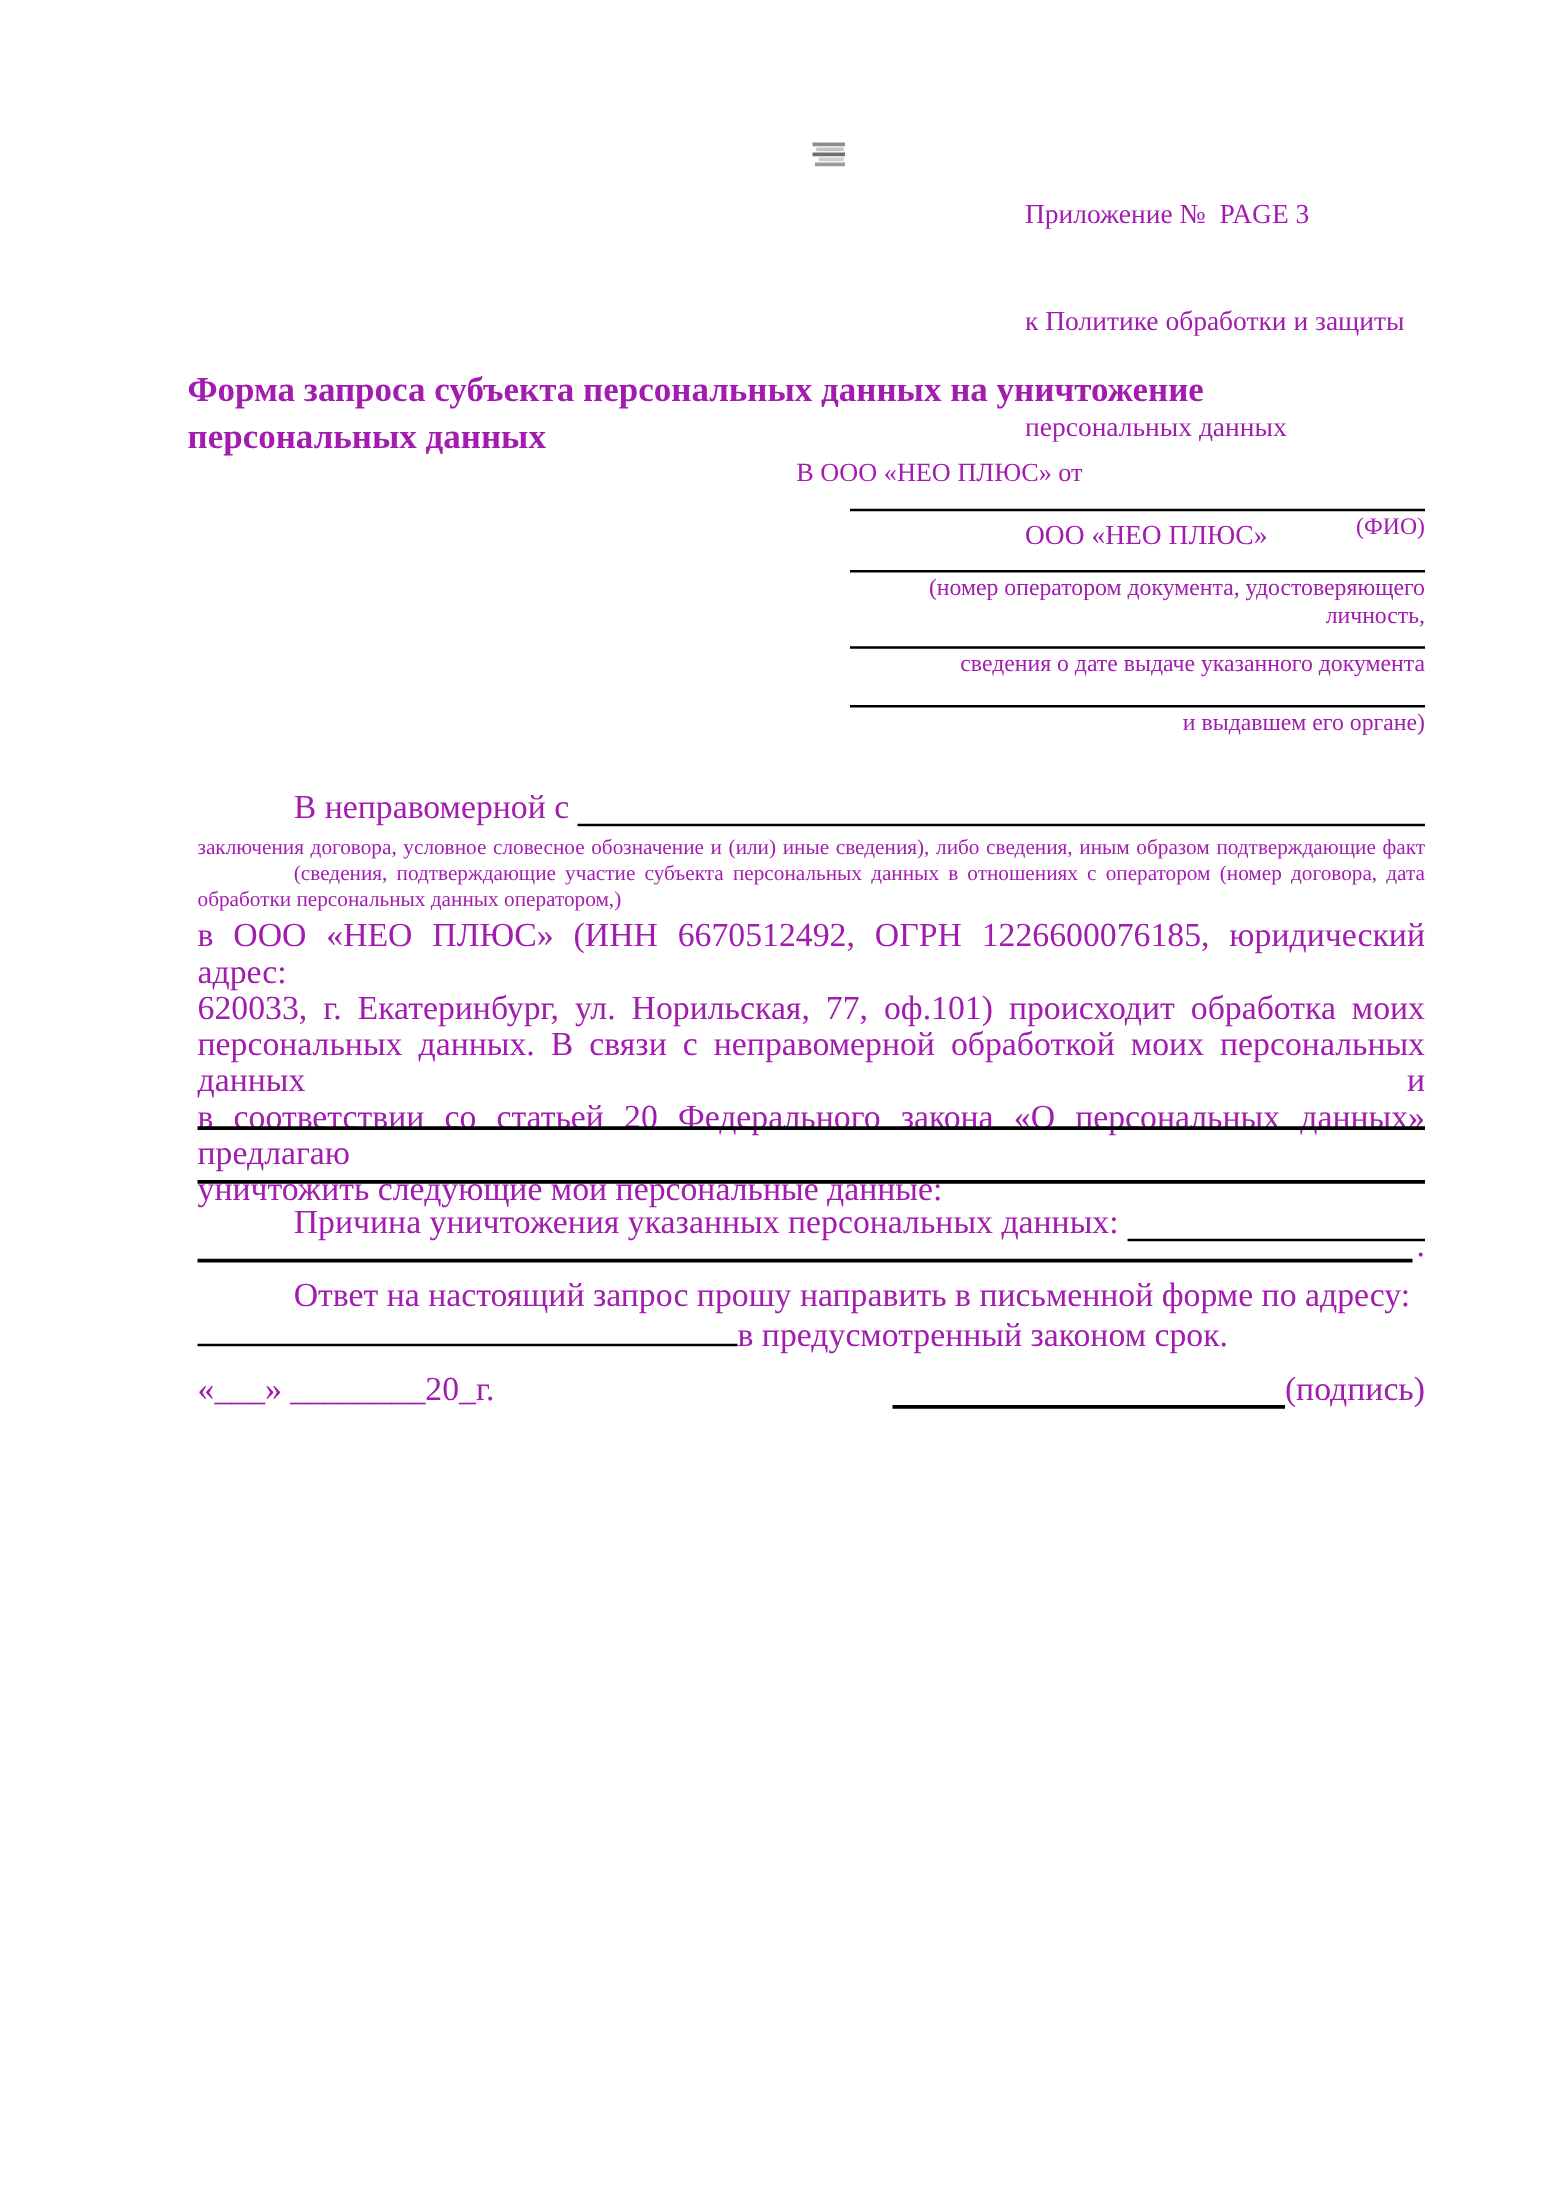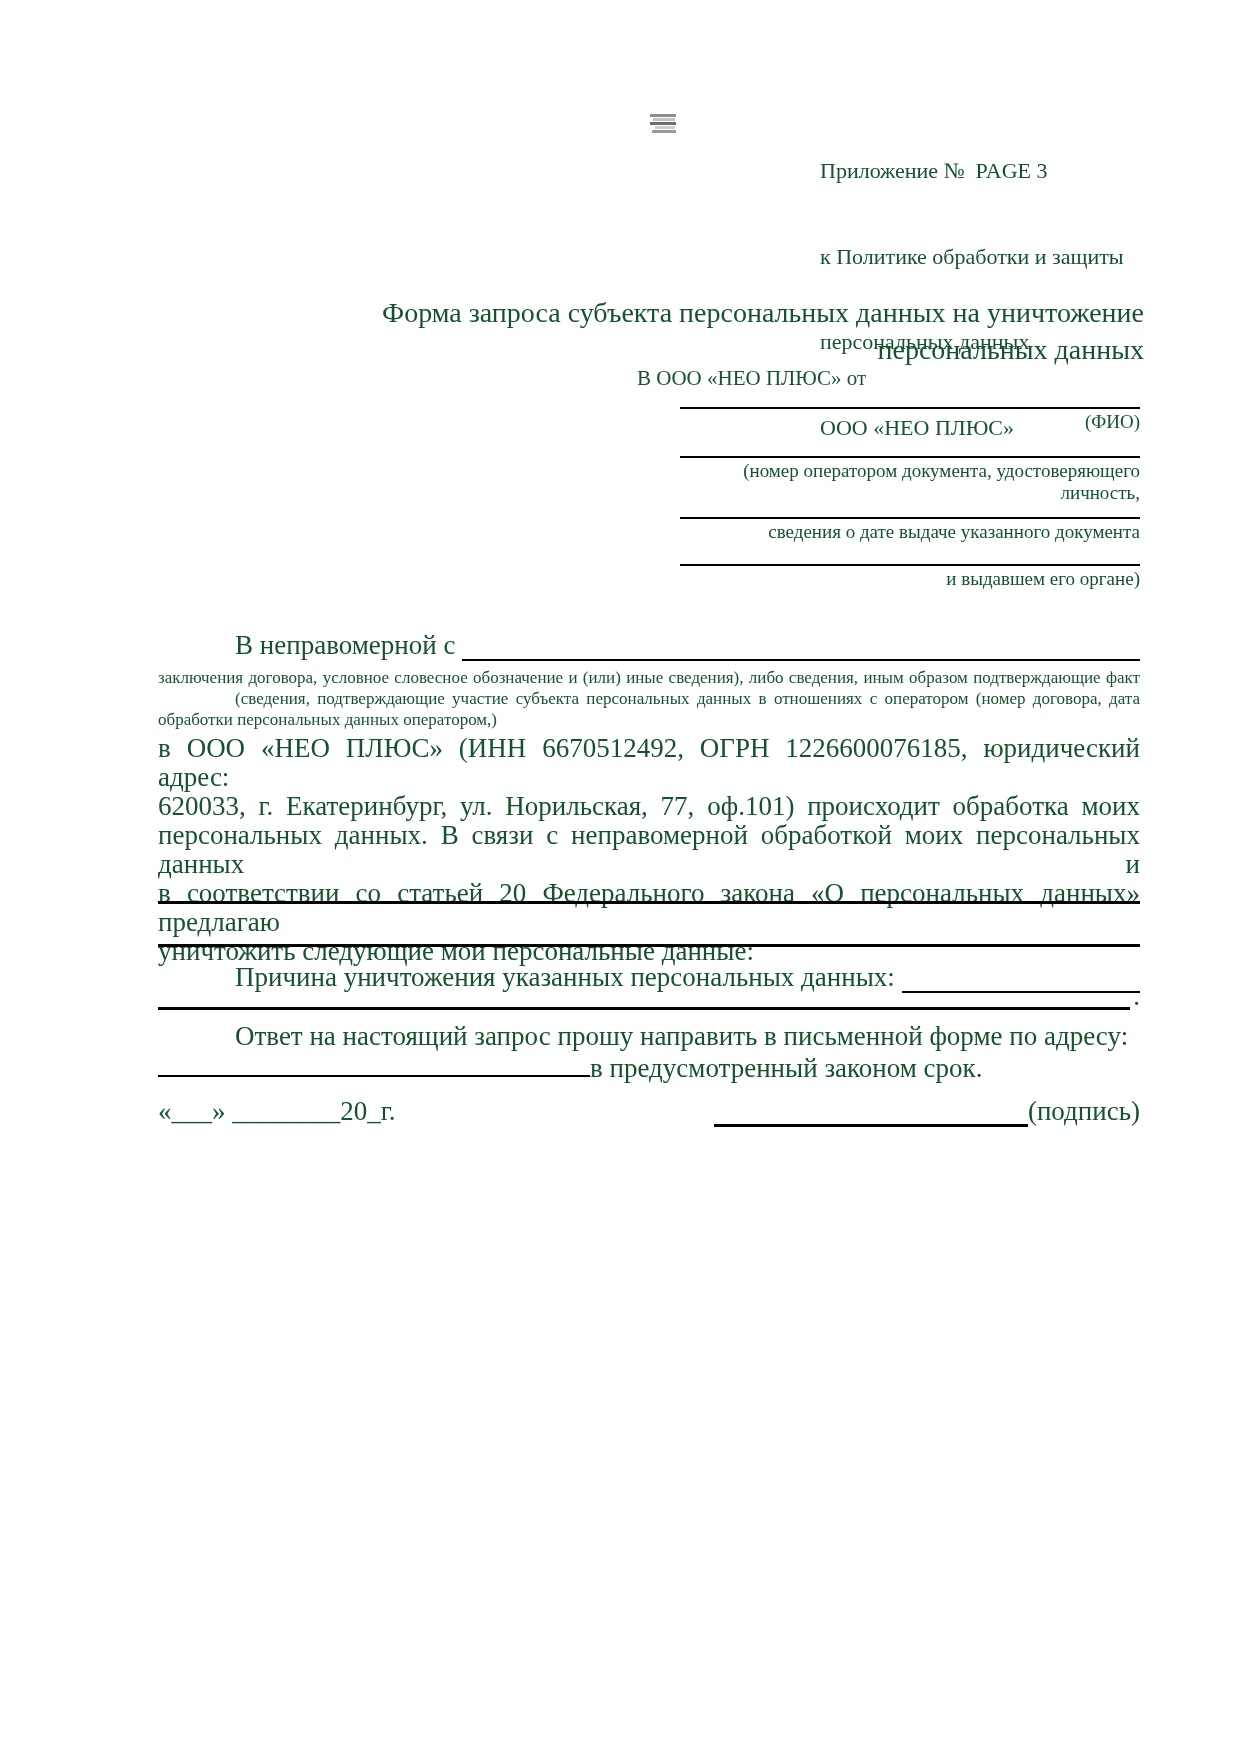--- a/index.html
+++ b/index.html
@@ -2,38 +2,38 @@
 <html><head>
 <meta charset="utf-8">
 <style>
   html,body{margin:0;padding:0;background:#e8e8e8;}
   .page{
     position:relative;
     width:1242px;height:1755px;
     margin:0 auto;
     background:#ffffff;
     font-family:"Liberation Serif","DejaVu Serif",serif;
-    color:#14532d;
+    color:#a21caf;
     overflow:hidden;
   }
   .abs{position:absolute;}
 
   
   .hdr-text{
     left:820px;top:100px;width:330px;
     font-size:22px;line-height:28.5px;
     white-space:pre;
   }
   .obj-icon{left:650px;top:114px;width:27px;height:24px;}
   .obj-icon .stripe{height:3px;margin-bottom:1px;}
 
   
   .title{
-    left:162px;top:294px;width:982px;
-    text-align:right;font-weight:normal;
+    left:150px;top:294px;width:982px;
+    text-align:left;font-weight:bold;
     font-size:28px;line-height:37px;
   }
 
   
   .addressee{left:637px;top:366px;font-size:21px;}
 
   
   .fline{left:680px;width:460px;height:0;border-top:2px solid #000;}
   .fcap{left:680px;width:460px;text-align:right;font-size:19px;line-height:22px;}
 

